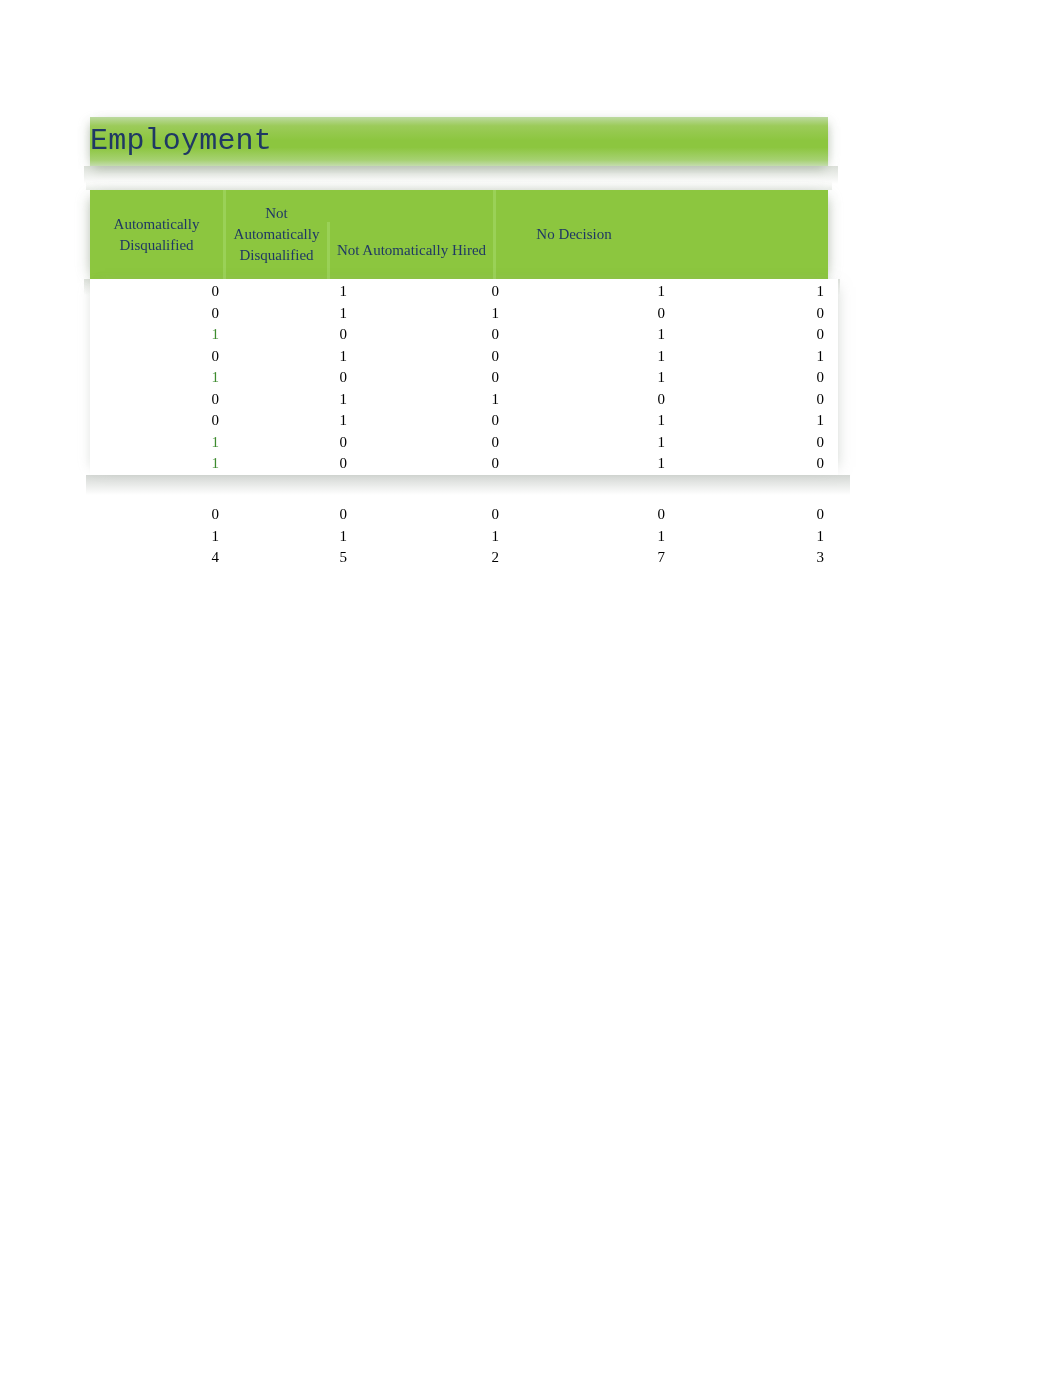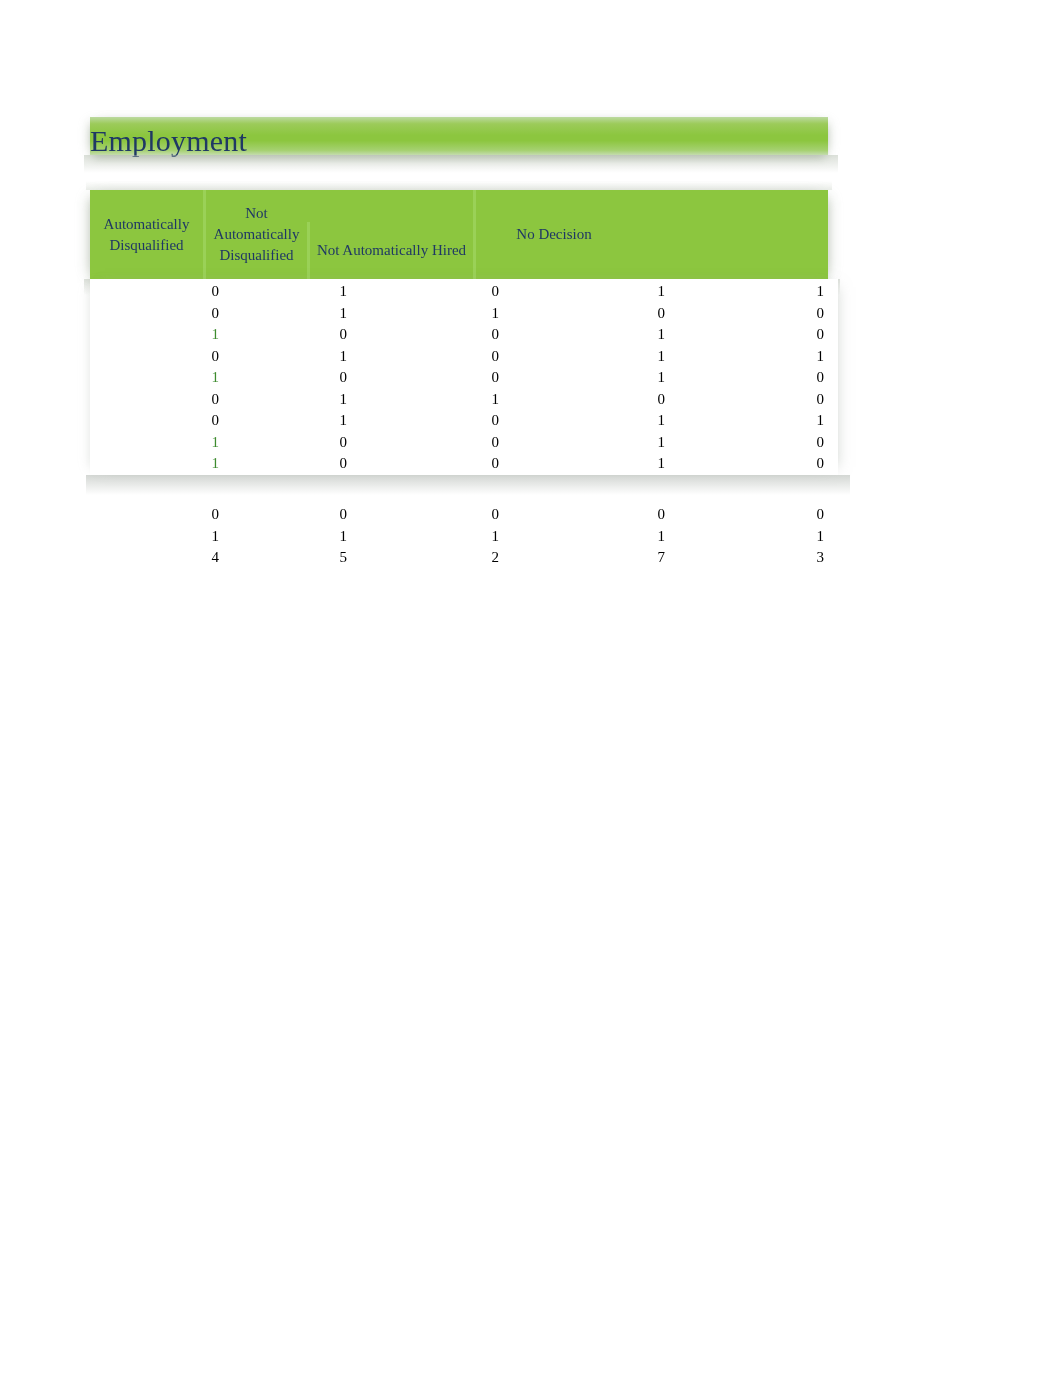--- a/index.html
+++ b/index.html
@@ -22,31 +22,32 @@
     width: 1062px;
     height: 1376px;
   }
 
   
   .title-band {
     position: absolute;
     left: 90px;
     top: 117px;
     width: 738px;
-    height: 38px;
+    height: 49px;
     background: linear-gradient(to bottom,
                 #bcd9a0 0%,
                 #9ccb5a 18%,
                 #8cc63f 48%,
                 #8cc63f 62%,
                 #a6d172 88%,
                 #c4dcae 100%);
     box-shadow: 0 6px 10px -3px rgba(140,160,130,0.55),
                 6px 0 12px -6px rgba(150,165,145,0.45),
                -6px 0 12px -6px rgba(150,165,145,0.45);
+    font-family: Liberation Mono, monospace;
   }
   .title-band::after {
     content: "";
     position: absolute;
     left: -6px;
     right: -10px;
     bottom: -18px;
     height: 18px;
     background: linear-gradient(to bottom, rgba(175,185,170,0.45), rgba(255,255,255,0));
     pointer-events: none;
@@ -102,21 +103,21 @@
     color: #1f3864;
     font-size: 15px;
     line-height: 21px;
     padding: 0 6px;
     box-sizing: border-box;
     background: #8cc63f;
   }
   .header-cell + .header-cell {
     border-left: 3px solid #9ad157;
   }
-  .hc-1 { width: 113px; }
+  .hc-1 { width: 133px; }
   .hc-2 { width: 104px; }
   .hc-3 { width: 152px; }
   .hc-4 { width: 166px; margin-top: 32px; }
   .hc-5 { width: 159px; }
 
   
   .data-block {
     position: absolute;
     left: 90px;
     top: 279px;

